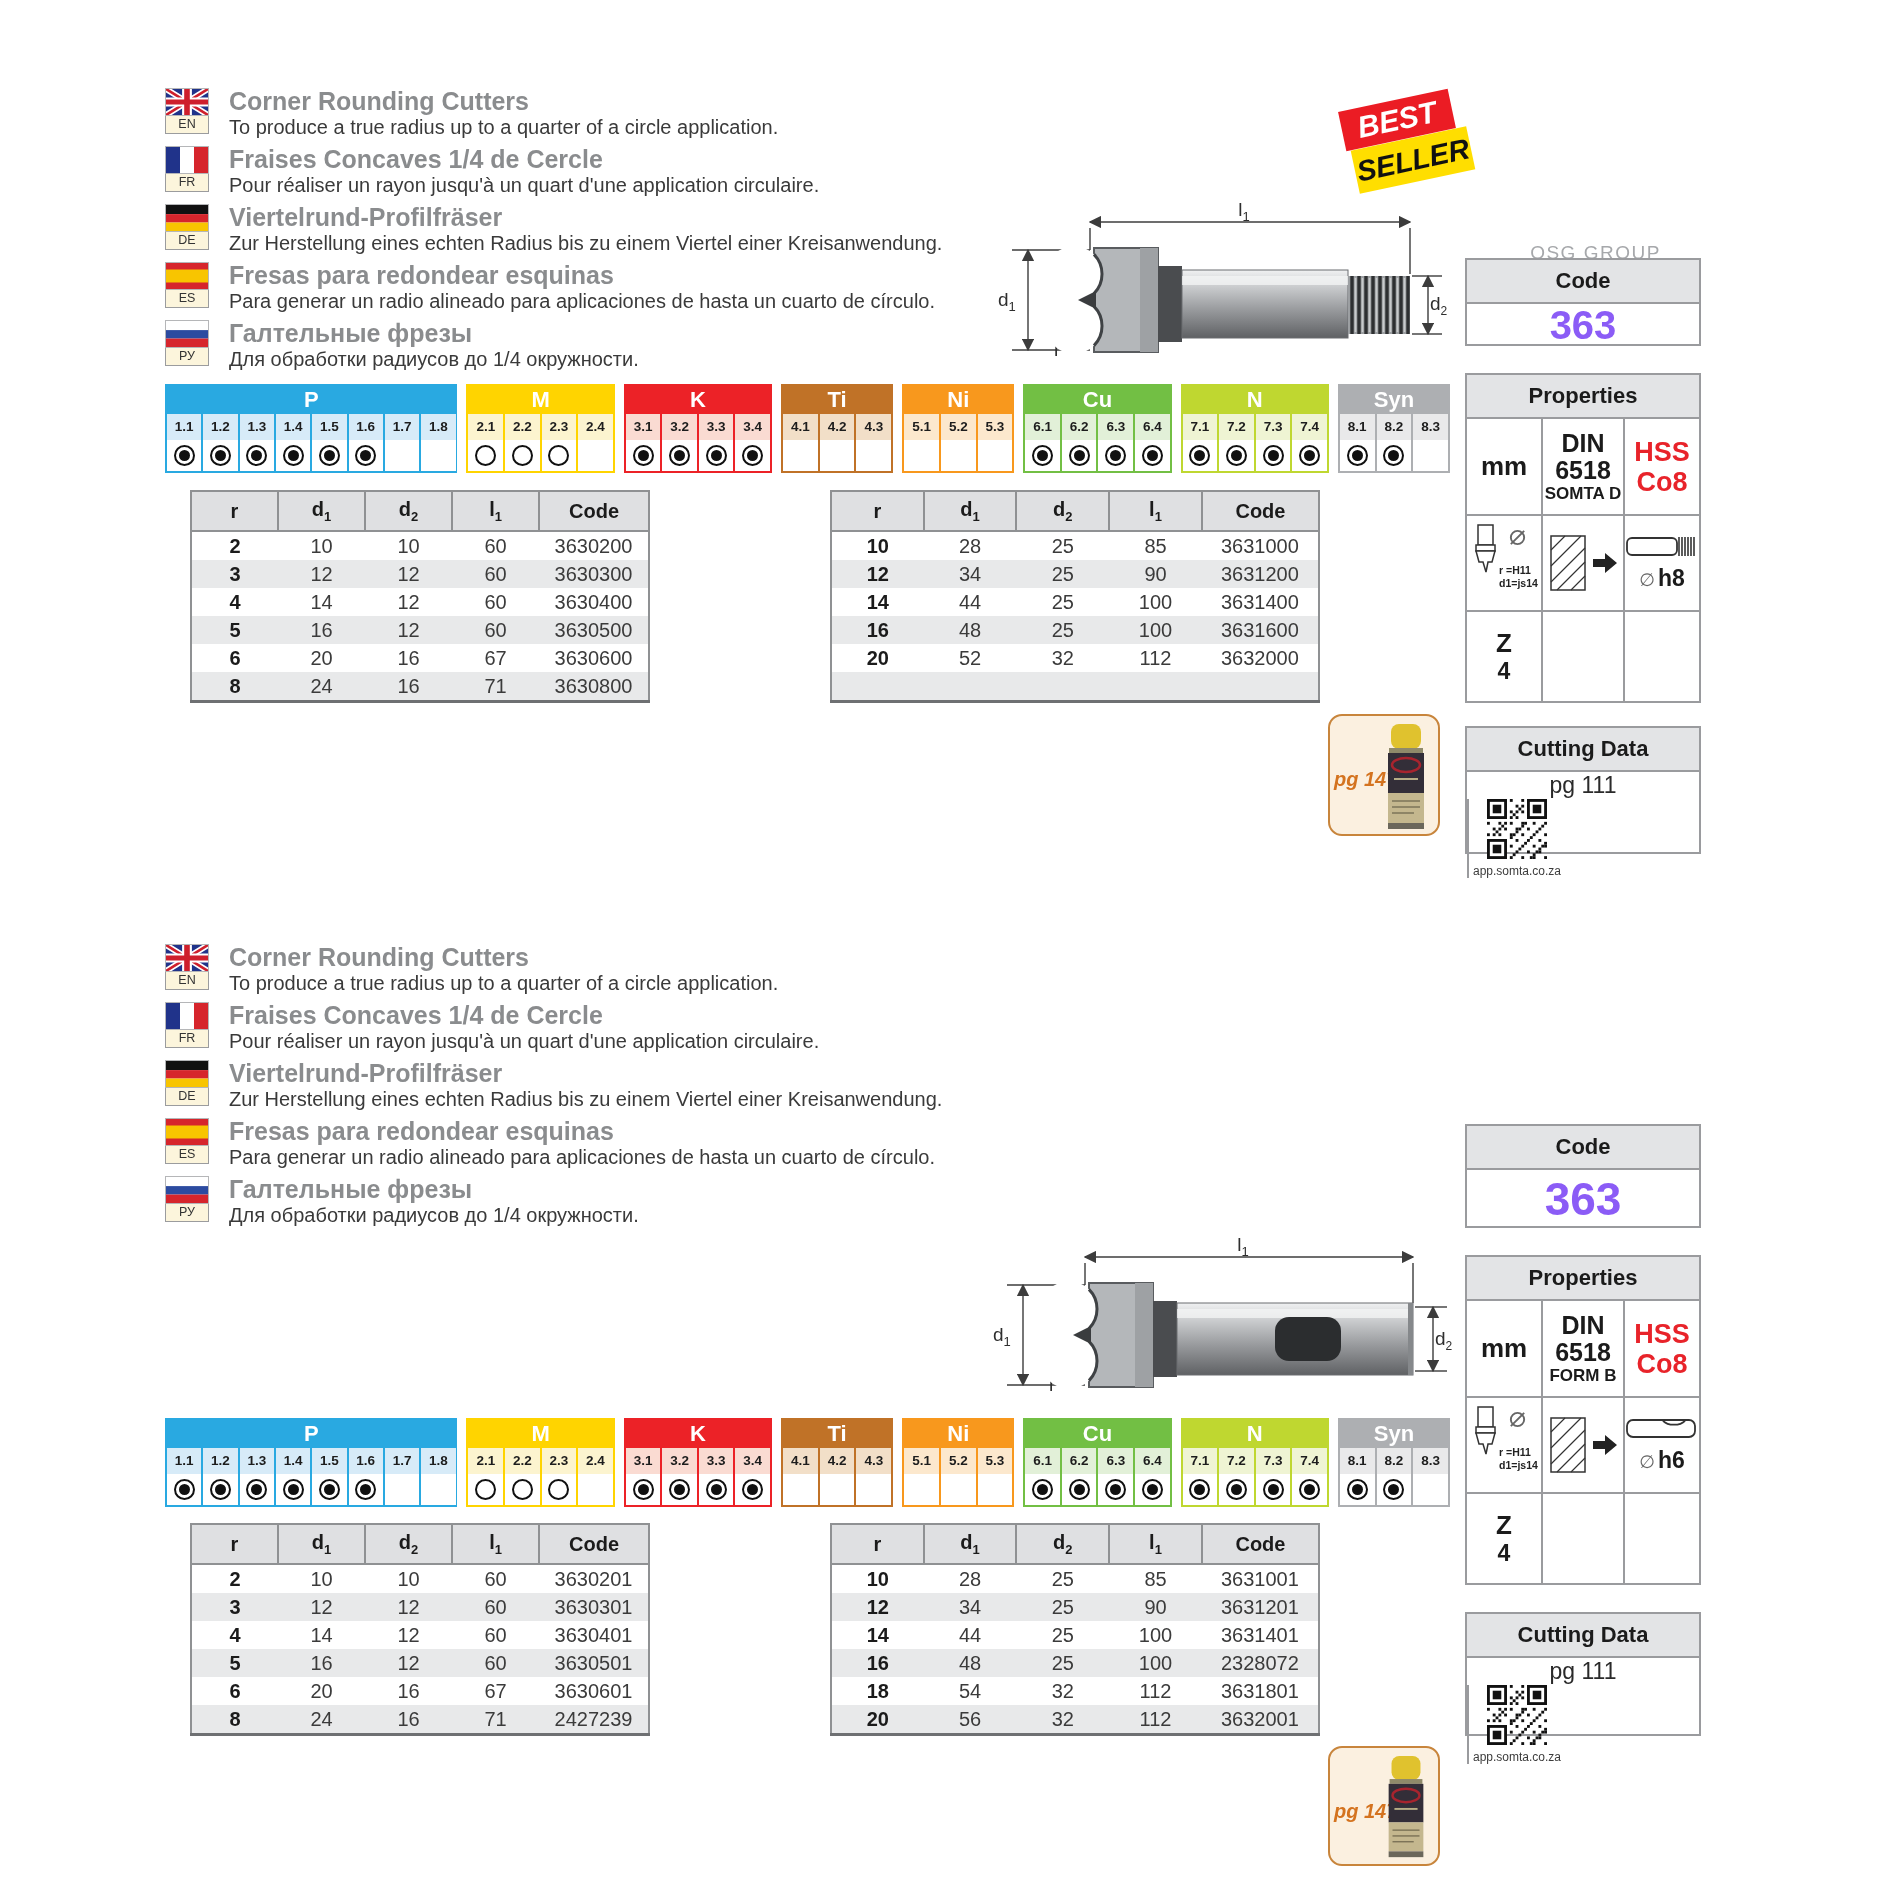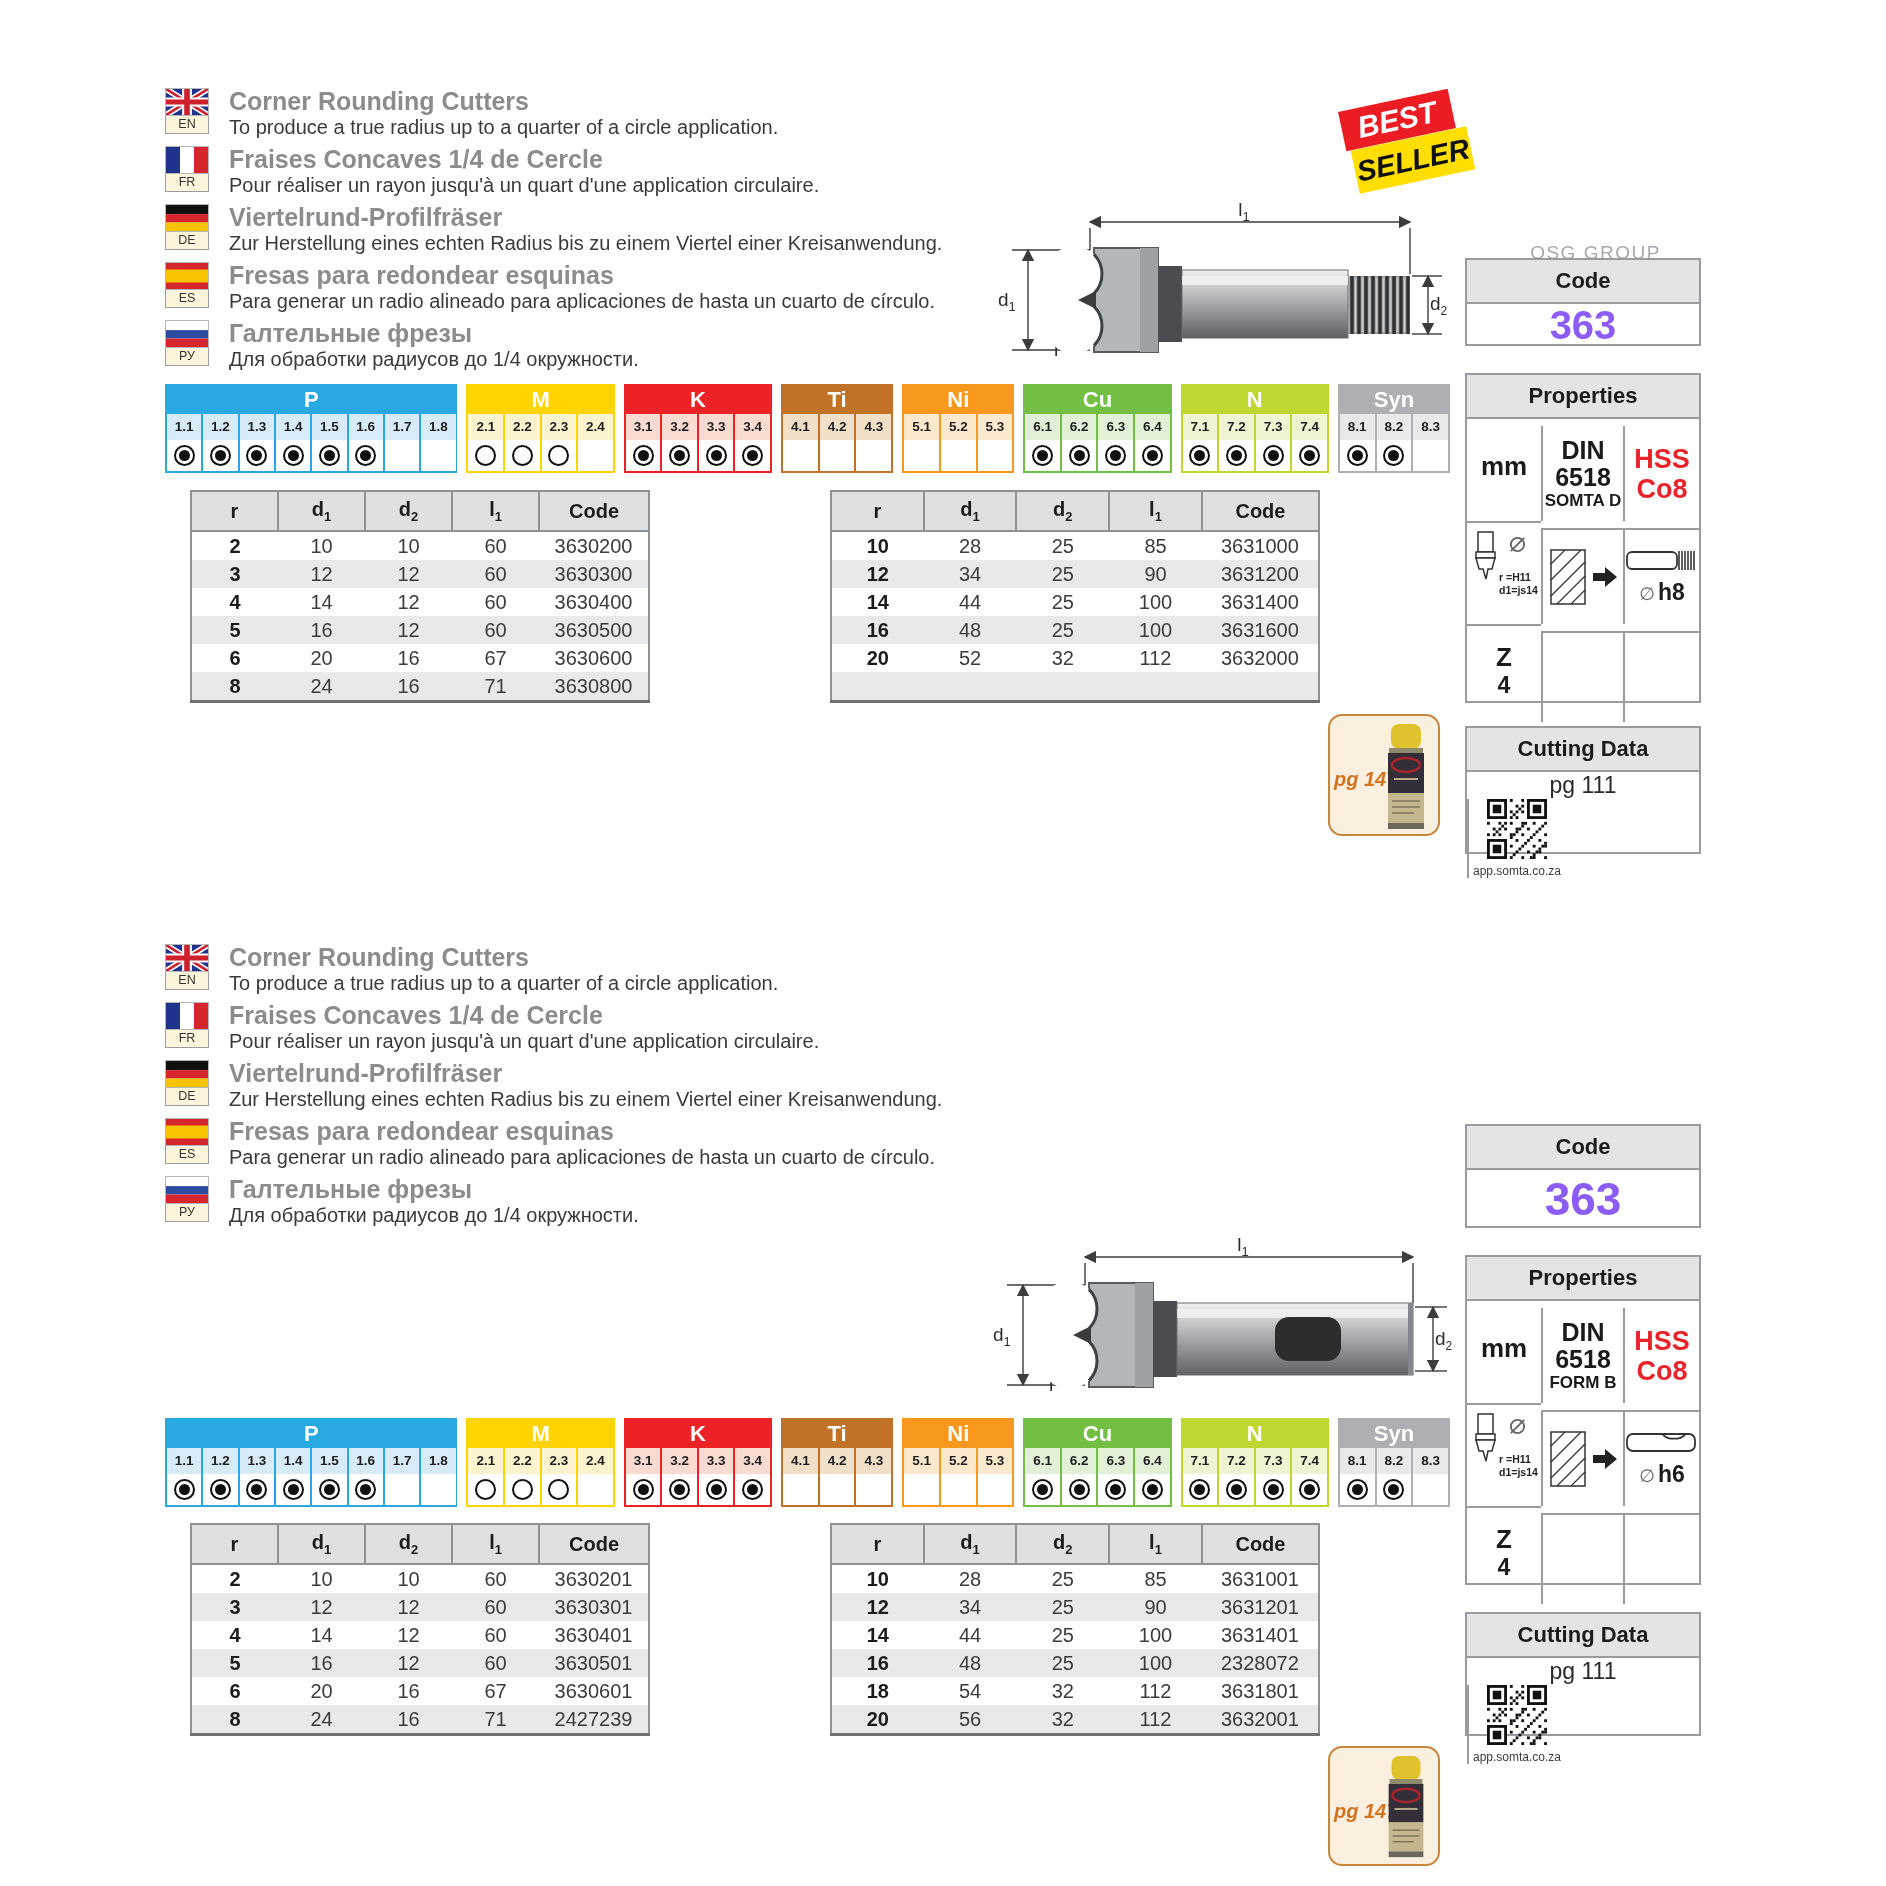--- a/index.html
+++ b/index.html
@@ -42,21 +42,21 @@
   .cat-table td.c0{font-weight:bold;color:#1b1b1b;}
 
   
   .info-box{border:2px solid #9A9B9E;background:#fff;box-sizing:border-box;}
   .box-head{background:#E3E4E6;border-bottom:2px solid #9A9B9E;font-weight:bold;font-size:22px;
             color:#1b1b1b;text-align:center;height:42px;line-height:42px;}
   .code-value{display:flex;align-items:center;justify-content:center;font-weight:bold;color:#8b5cf6;}
 
   .prop-grid{display:grid;grid-template-columns:74px 82px 1fr;}
   .pcell{box-sizing:border-box;display:flex;flex-direction:column;align-items:center;justify-content:center;text-align:center;}
-  .pcell.bl{border-left:2px solid #9A9B9E;margin-top:7px;}
+  .pcell.bl{border-left:2px solid #9A9B9E;}
   .pcell.bt{border-top:2px solid #9A9B9E;}
   .pr1{height:95px;} .pr2{height:96px;} .pr3{height:91px;}
   .p-mm{font-size:26px;font-weight:bold;color:#1b1b1b;}
   .p-din1{font-size:25px;font-weight:bold;line-height:27px;color:#1b1b1b;}
   .p-din3{font-size:17px;font-weight:bold;color:#1b1b1b;}
   .p-hss{font-size:27px;font-weight:bold;line-height:30px;color:#E8232A;}
   .p-z1{font-size:26px;font-weight:bold;line-height:30px;color:#1b1b1b;}
   .p-z2{font-size:23px;font-weight:bold;color:#1b1b1b;}
   .tolcell{position:relative;}
   .tol-texts{position:absolute;left:32px;top:48px;font-size:10.5px;font-weight:bold;color:#222;

